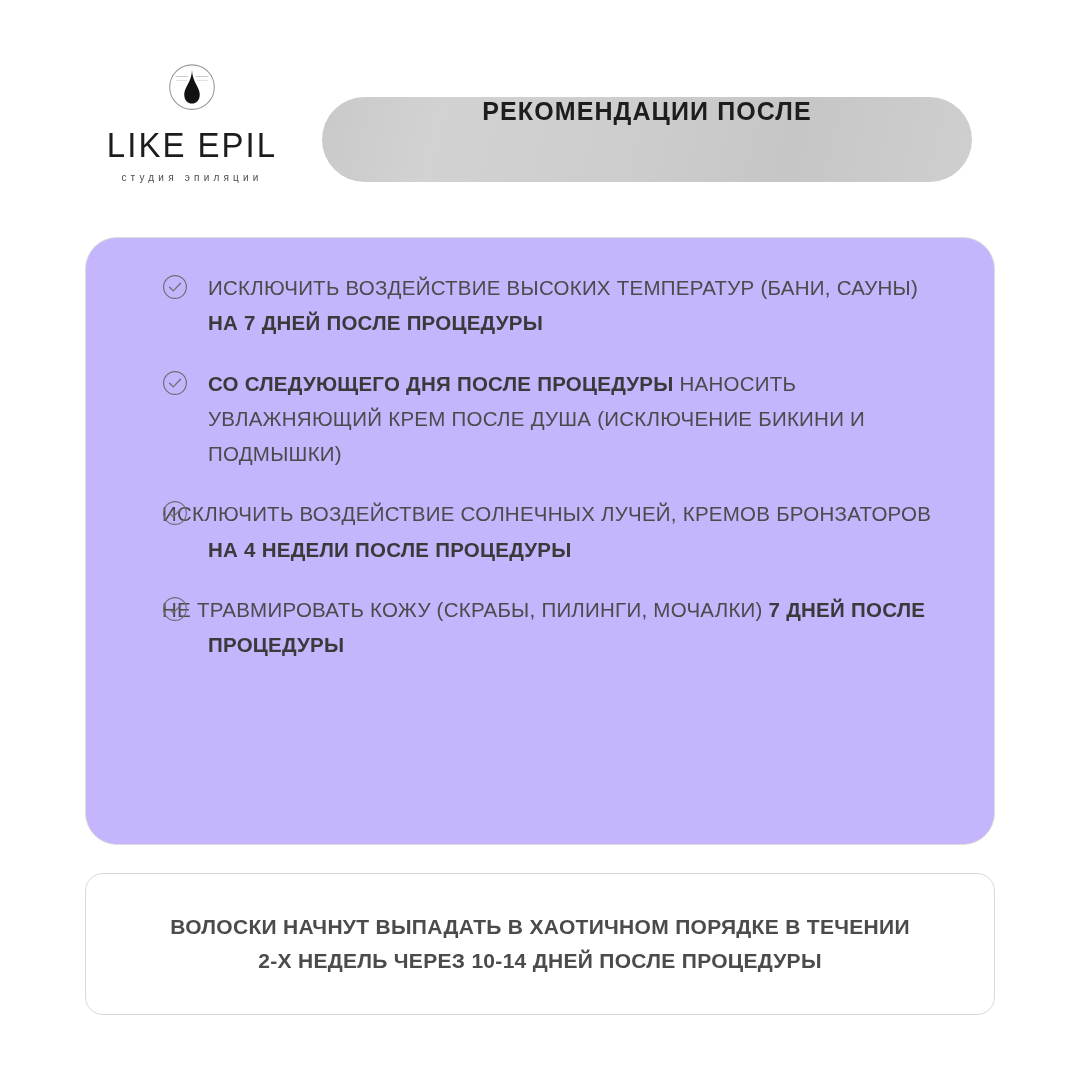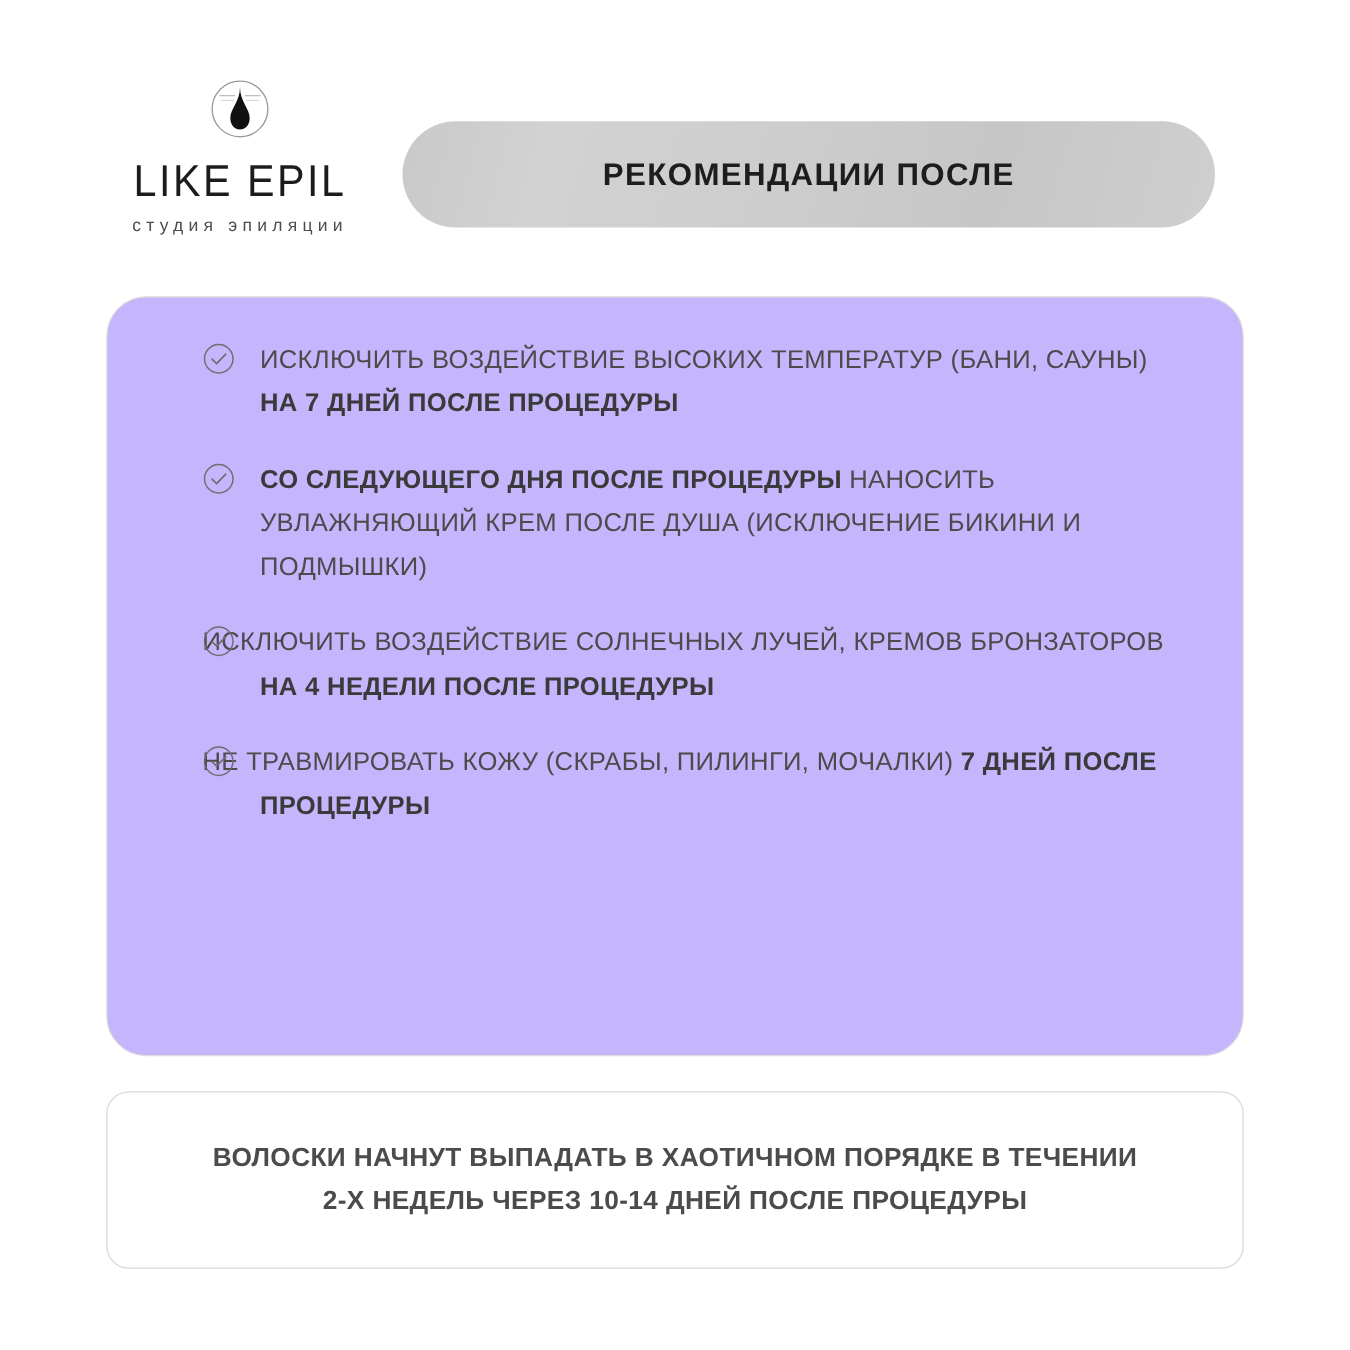--- a/index.html
+++ b/index.html
@@ -42,39 +42,39 @@
     font-size: 33px;
     letter-spacing: 2.0px;
     color: #1c1c1c;
     font-weight: 400;
     line-height: 1;
     white-space: nowrap;
     transform: scaleY(1.08);
   }
   .brand-tagline {
     margin-top: 11px;
-    font-size: 14px;
+    font-size: 10px;
     letter-spacing: 4.2px;
     color: #4d4d4d;
     white-space: nowrap;
     font-weight: 400;
   }
 
   .title-pill {
     position: absolute;
     left: 322px;
     top: 97px;
     width: 650px;
     height: 85px;
     border-radius: 43px;
     background: linear-gradient(105deg, #c9c9c9 0%, #d2d2d2 18%, #cdcdcd 48%, #c6c6c6 72%, #cfcfcf 100%);
     display: flex;
     flex-direction: column;
     align-items: center;
-    justify-content: center;
+    justify-content: space-between;
   }
   .title-line1 {
     font-size: 25px;
     font-weight: 700;
     letter-spacing: 1.1px;
     color: #1d1d1d;
     line-height: 1.12;
     white-space: nowrap;
   }
   .title-line2 {

